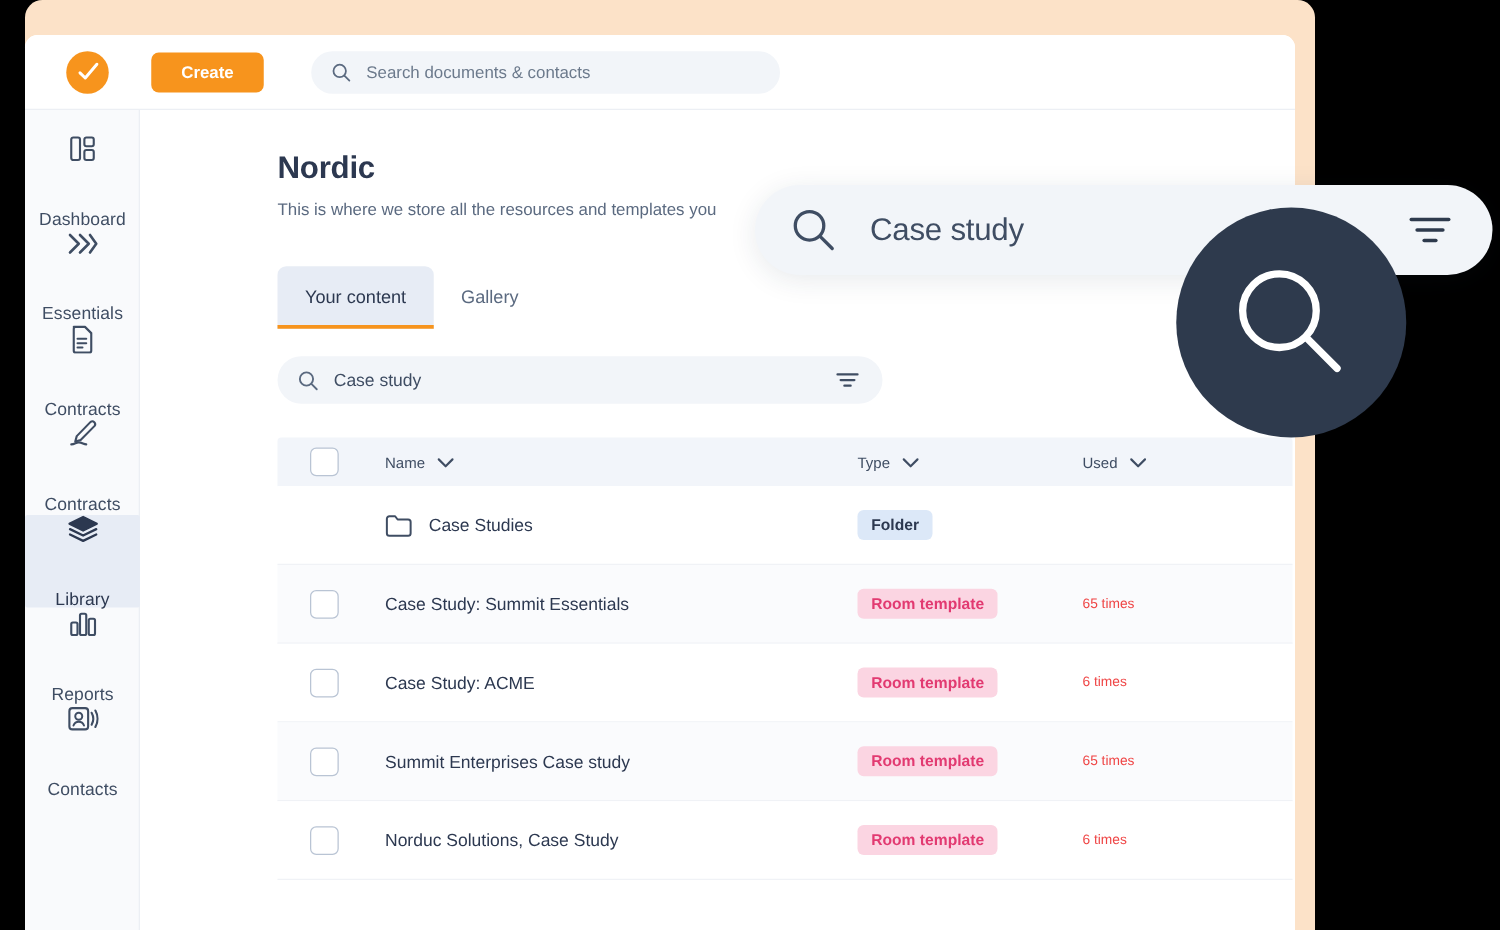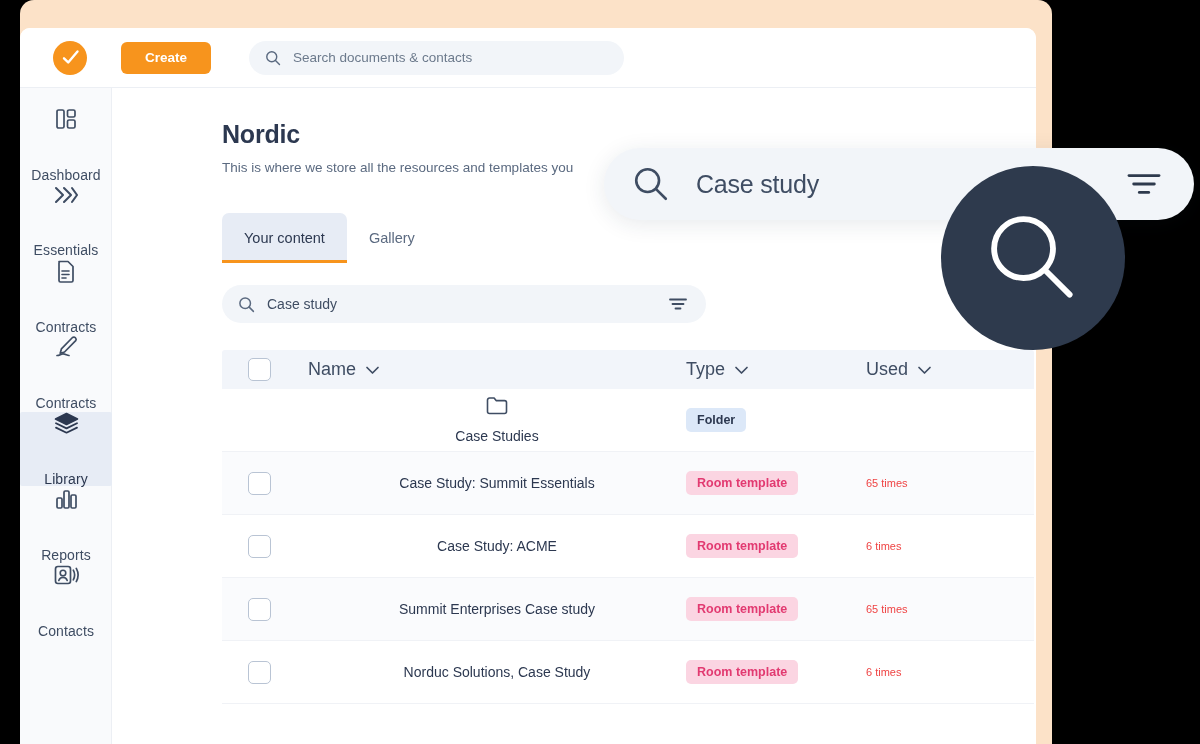--- a/index.html
+++ b/index.html
@@ -142,21 +142,21 @@
   }
 
   
   #table { margin-top: 27px; width: 812px; }
   .thead {
     height: 39px; background: #f2f5fa;
     display: flex; align-items: center;
     border-radius: 3px 3px 0 0;
   }
   .th {
-    font-size: 18px; color: #3f4d63;
+    font-size: 12px; color: #3f4d63;
     display: flex; align-items: center; gap: 9px;
     cursor: pointer;
   }
   .col-chk   { width: 86px; display: flex; justify-content: flex-start; padding-left: 26px; }
   .col-name  { width: 378px; }
   .col-type  { width: 180px; }
   .col-used  { width: 150px; }
 
   .chk {
     width: 23px; height: 23px;
@@ -165,21 +165,21 @@
   }
 
   .trow {
     height: 63px; display: flex; align-items: center;
     border-bottom: 1px solid #f0f2f6;
     background: #ffffff;
   }
   .trow.alt { background: #fafbfd; }
   .cell-name {
     width: 378px; font-size: 14px; color: #2c3850;
-    display: flex; align-items: center; gap: 13px; flex-direction: column;
+    display: flex; align-items: center; gap: 13px;
   }
   .cell-type { width: 180px; }
   .cell-used { width: 150px; font-size: 11px; color: #ef4444; }
   .badge {
     display: inline-flex; align-items: center; justify-content: center;
     height: 24px; padding: 0 11px;
     border-radius: 5px;
     font-size: 12.5px; font-weight: 600;
   }
   .badge.folder { background: #dce8f8; color: #2c3850; }

